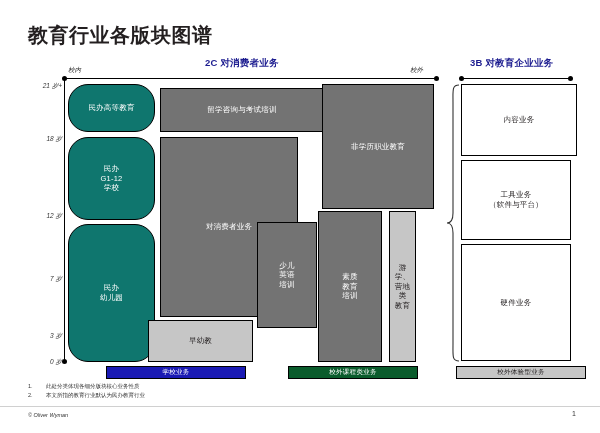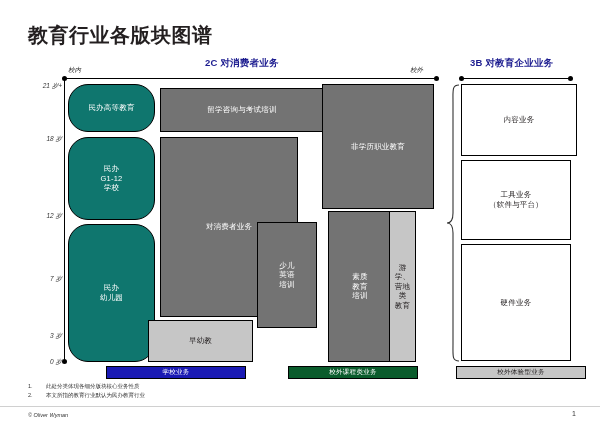--- a/index.html
+++ b/index.html
@@ -218,21 +218,21 @@
 <div class="blk blk-green" style="left:160px; top:88px;  width:164px; height:44px;">留学咨询与考试培训</div>
 
 <div class="blk blk-green" style="left:160px; top:137px; width:138px; height:180px;">对消费者业务</div>
 
 <div class="blk blk-gray" style="left:148px; top:320px; width:105px; height:42px;">早幼教</div>
 
 <div class="blk blk-green" style="left:257px; top:222px; width:60px;  height:106px;">少儿<br>英语<br>培训</div>
 
 <div class="blk blk-green" style="left:322px; top:84px;  width:112px; height:125px;">非学历职业教育</div>
 
-<div class="blk blk-green" style="left:328px; top:211px; width:64px;  height:151px;">素质<br>教育<br>培训</div>
+<div class="blk blk-green" style="left:318px; top:211px; width:64px;  height:151px;">素质<br>教育<br>培训</div>
 
 <div class="blk blk-gray" style="left:389px; top:211px; width:27px;  height:151px;">游学、<br>营地类<br>教育</div>
 
 <div class="axis-top" style="left:461px; top:78px; width:110px;"></div>
 <div class="dot" style="left:459px; top:76px;"></div>
 <div class="dot" style="left:568px; top:76px;"></div>
 
 <svg class="brace" viewBox="0 0 14 278" preserveAspectRatio="none">
   <path d="M13 1 C6 1 7 6 7 18 L7 129 C7 137 4 139 1 139 C4 139 7 141 7 149 L7 260 C7 272 6 277 13 277" fill="none" stroke="#333" stroke-width="1.1"></path>
 </svg>

